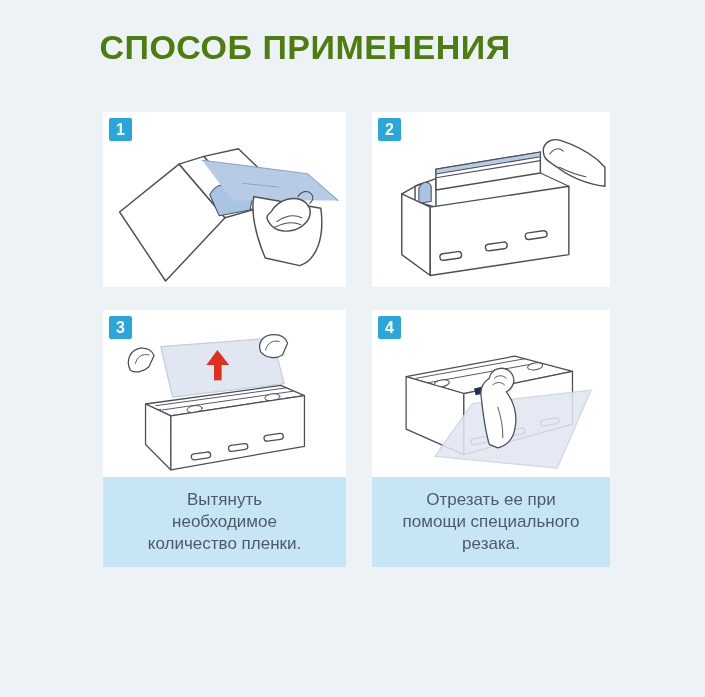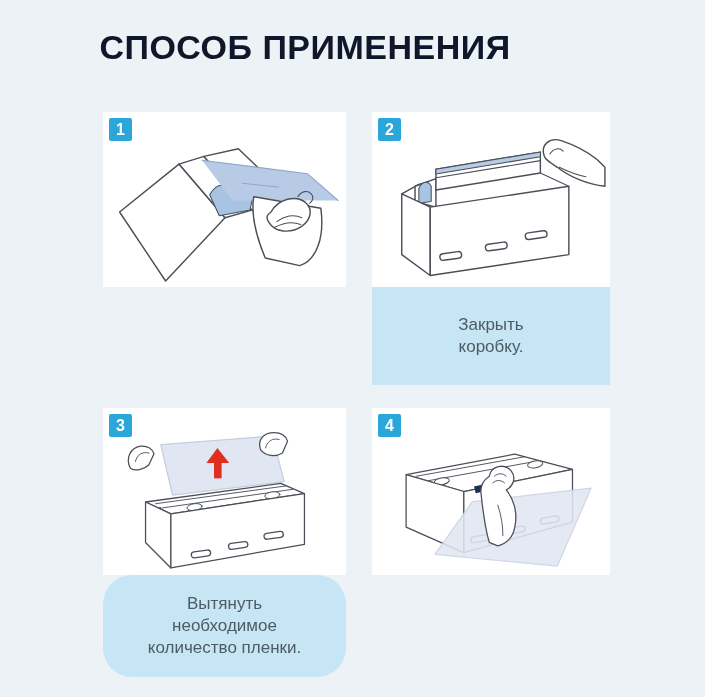--- a/index.html
+++ b/index.html
@@ -7,21 +7,21 @@
   body {
     background:#EDF2F6;
     font-family:"Liberation Sans", sans-serif;
     position:relative;
     overflow:hidden;
   }
   .page-title {
     position:absolute; top:28px; left:0; width:610px;
     text-align:center;
     font-size:34px; font-weight:700; letter-spacing:0.5px;
-    color:#0f172a;
+    color:#4d7c0f;
   }
   .grid {
     position:absolute; left:103px; top:112px; width:507px;
     display:grid;
     grid-template-columns:243px 238px;
     column-gap:26px;
     row-gap:23px;
   }
   .cell { display:flex; flex-direction:column; }
   .panel {
@@ -42,21 +42,21 @@
     bottom:2px;
   }
   .caption {
     background:#C7E6F5; color:#4D5B66;
     font-size:17px; line-height:22px; text-align:center;
     display:flex; align-items:center; justify-content:center;
     white-space:pre-line;
     padding:4px 8px;
   }
   .row1 .caption { height:98px; }
-  .row2 .caption { height:102px;border-radius:29px; }
+  .row2 .caption { height:90px; }
   svg .ln { stroke:#4A4F58; stroke-width:1.5; fill:none; stroke-linejoin:round; stroke-linecap:round; }
   svg .white { fill:#FFFFFF; }
   svg .film  { fill:#B7CBE7; }
   svg .film2 { fill:#A9C4E3; }
   svg .sheet { fill:#E1E6F3; }
   svg .thin { stroke-width:1.1; }
 </style>
 </head>
 <body>
 
@@ -115,22 +115,20 @@
           <rect class="white" x="66" y="124" width="23" height="7" rx="3.5" transform="rotate(-8 77 127)"></rect>
           <rect class="white" x="114" y="114" width="23" height="7" rx="3.5" transform="rotate(-8 125 117)"></rect>
           <rect class="white" x="156" y="102" width="23" height="7" rx="3.5" transform="rotate(-8 167 105)"></rect>
 
           <path class="white" d="M176,22 C172,10 182,2 194,6 C206,10 222,18 232,26 L240,34 L240,54 C222,52 202,44 190,34 C182,29 177,26 176,22 Z"></path>
           <path class="thin" d="M182,20 C186,14 192,13 196,17"></path>
           <path class="thin" d="M192,34 C200,38 210,42 220,44"></path>
         </g>
       </svg>
     </div>
-    <div class="caption">Закрыть
-коробку.</div>
   </div>
 
   <div class="cell row2">
     <div class="panel">
       <svg class="illu" width="232" height="142" viewBox="0 0 240 168">
         <g class="ln">
 
           <polygon class="sheet" points="44,16 176,6 190,60 58,76" stroke="#C6CDDD"></polygon>
 
           <rect x="107" y="36" width="9" height="20" fill="#E02F1F" stroke="none"></rect>
@@ -190,15 +188,18 @@
           <polygon points="100,70 122,65 124,73 102,78" fill="#1F2F5C" stroke="none"></polygon>
 
           <path class="white" d="M118,58 C120,46 136,42 144,52 C150,60 146,70 138,74 C146,84 152,100 148,118 C146,130 138,138 128,140 L118,136 C112,116 110,94 108,76 C108,68 112,62 118,58 Z"></path>
           <path class="thin" d="M124,58 C128,54 134,54 138,58"></path>
           <path class="thin" d="M122,66 C126,62 132,62 136,66"></path>
           <path class="thin" d="M128,92 C132,104 134,116 134,128"></path>
         </g>
       </svg>
       <div class="badge">4</div>
     </div>
+    <div class="caption">Отрезать ее при
+помощи специального
+резака.</div>
   </div>
 
 </div>
 
 </body></html>

